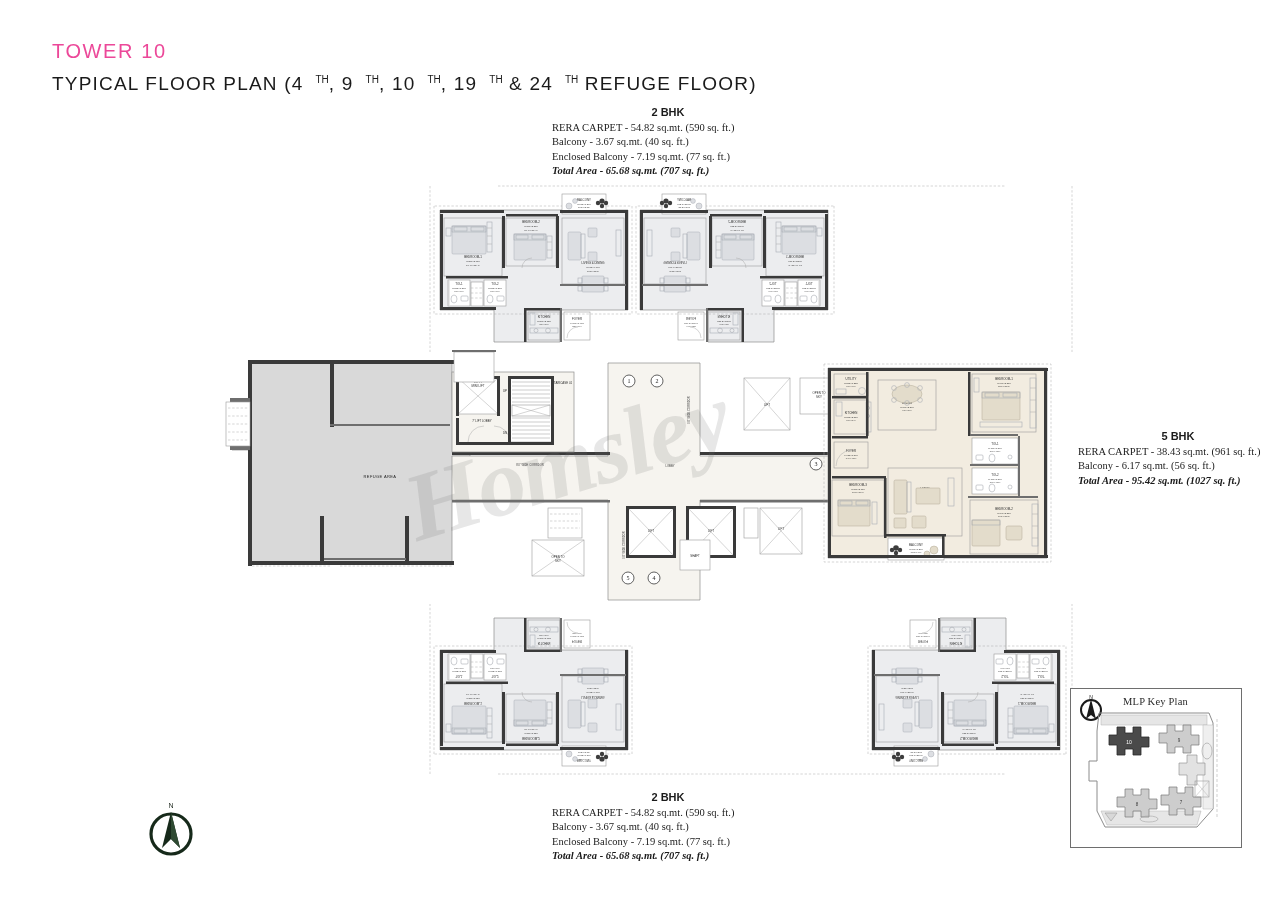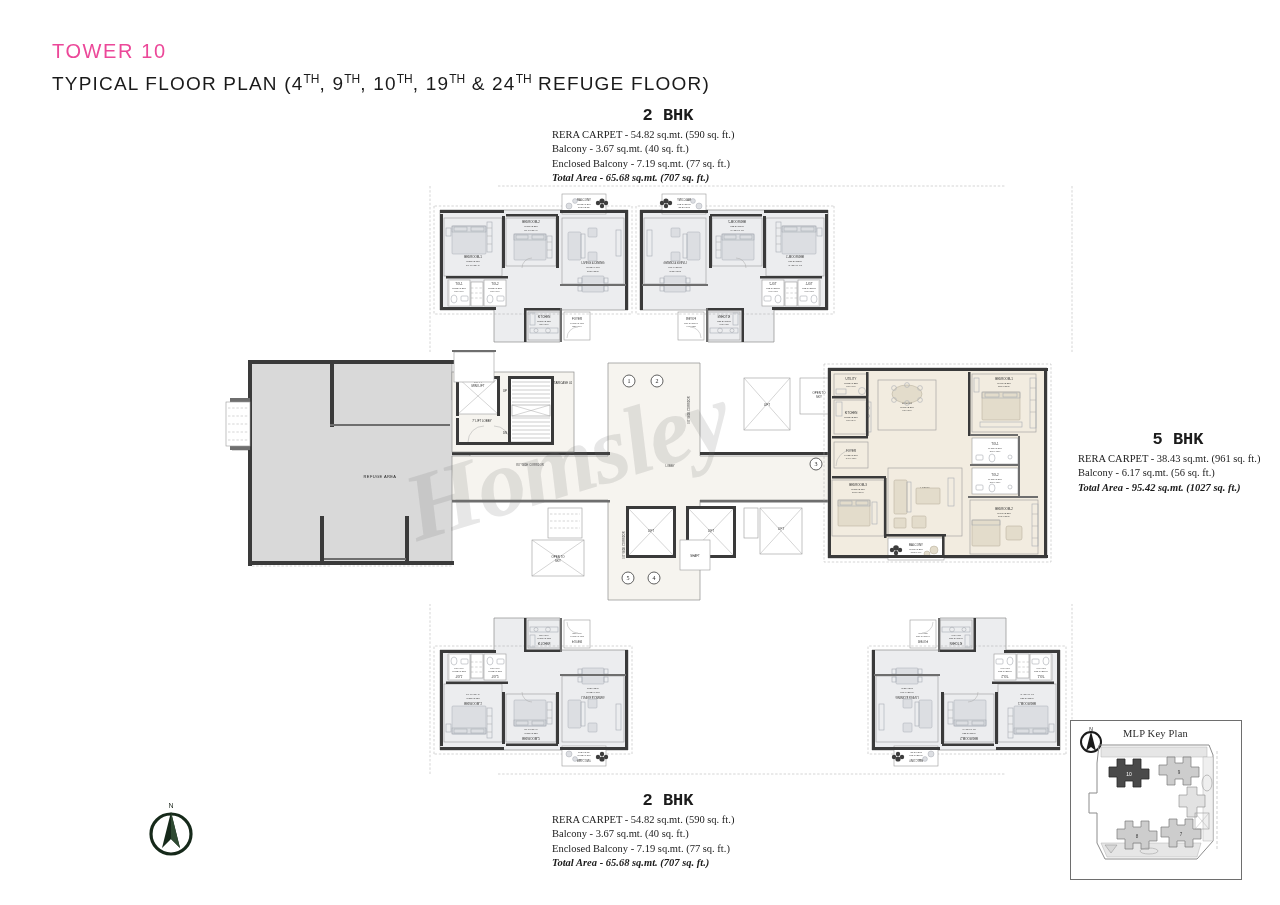--- a/index.html
+++ b/index.html
@@ -4,26 +4,26 @@
 <style>
   html,body{margin:0;padding:0;background:#ffffff;}
   body{width:1280px;height:905px;position:relative;overflow:hidden;
        font-family:"Liberation Sans",sans-serif;color:#1c1c1c;}
 
   
   #title-block{position:absolute;left:52px;top:36px;}
   #tower-title{font-family:"Liberation Sans",sans-serif;font-size:20px;
        letter-spacing:1.6px;color:#ec4899;line-height:1.5;}
   #plan-title{font-size:19px;letter-spacing:1.2px;color:#1a1a1a;line-height:1.5;margin-top:4px;}
-  #plan-title sup{font-size:12px;letter-spacing:0;}
+  #plan-title sup{font-size:10px;letter-spacing:0;margin-left:12px;}
 
   
   .spec{position:absolute;font-family:"Liberation Serif",serif;color:#1b1b1b;}
-  .spec .spec-head{font-weight:bold;font-size:17px;text-align:center;margin-bottom:3px;
-       font-family:Liberation Mono, monospace;}
+  .spec .spec-head{font-weight:bold;font-size:11px;text-align:center;margin-bottom:3px;
+       font-family:Liberation Sans, sans-serif;}
   .spec .line{font-size:10.5px;line-height:1.38;white-space:nowrap;}
   .spec .line.total{font-weight:bold;font-style:italic;}
   #spec-top{left:552px;top:106px;width:232px;}
   #spec-bottom{left:552px;top:791px;width:232px;}
   #spec-right{left:1078px;top:430px;width:200px;text-align:left;}
   #spec-right .spec-head{text-align:center;}
 
   
   #plan{position:absolute;left:0;top:0;width:1280px;height:905px;}
   #plan svg{display:block;}
@@ -32,21 +32,21 @@
   #watermark{position:absolute;left:398px;top:392px;width:430px;height:200px;
        pointer-events:none;}
   #watermark span{display:block;font-family:"Liberation Serif",serif;
        font-size:96px;font-weight:bold;font-style:italic;color:rgba(110,110,110,0.17);
        transform:rotate(-17deg);white-space:nowrap;letter-spacing:-2px;}
 
   
   #compass{position:absolute;left:140px;top:798px;width:62px;height:62px;}
 
   
-  #keyplan{position:absolute;left:1070px;top:720px;width:170px;height:158px;
+  #keyplan{position:absolute;left:1070px;top:688px;width:170px;height:158px;
        border:1px solid #6e6e6e;background:#fff;}
   #keyplan-title{position:absolute;left:52px;top:7px;font-family:"Liberation Serif",serif;
        font-size:10.5px;color:#2a2a2a;letter-spacing:.2px;}
 </style>
 </head>
 <body>
 
 <div id="title-block">
   <div id="tower-title">TOWER 10</div>
   <div id="plan-title">

